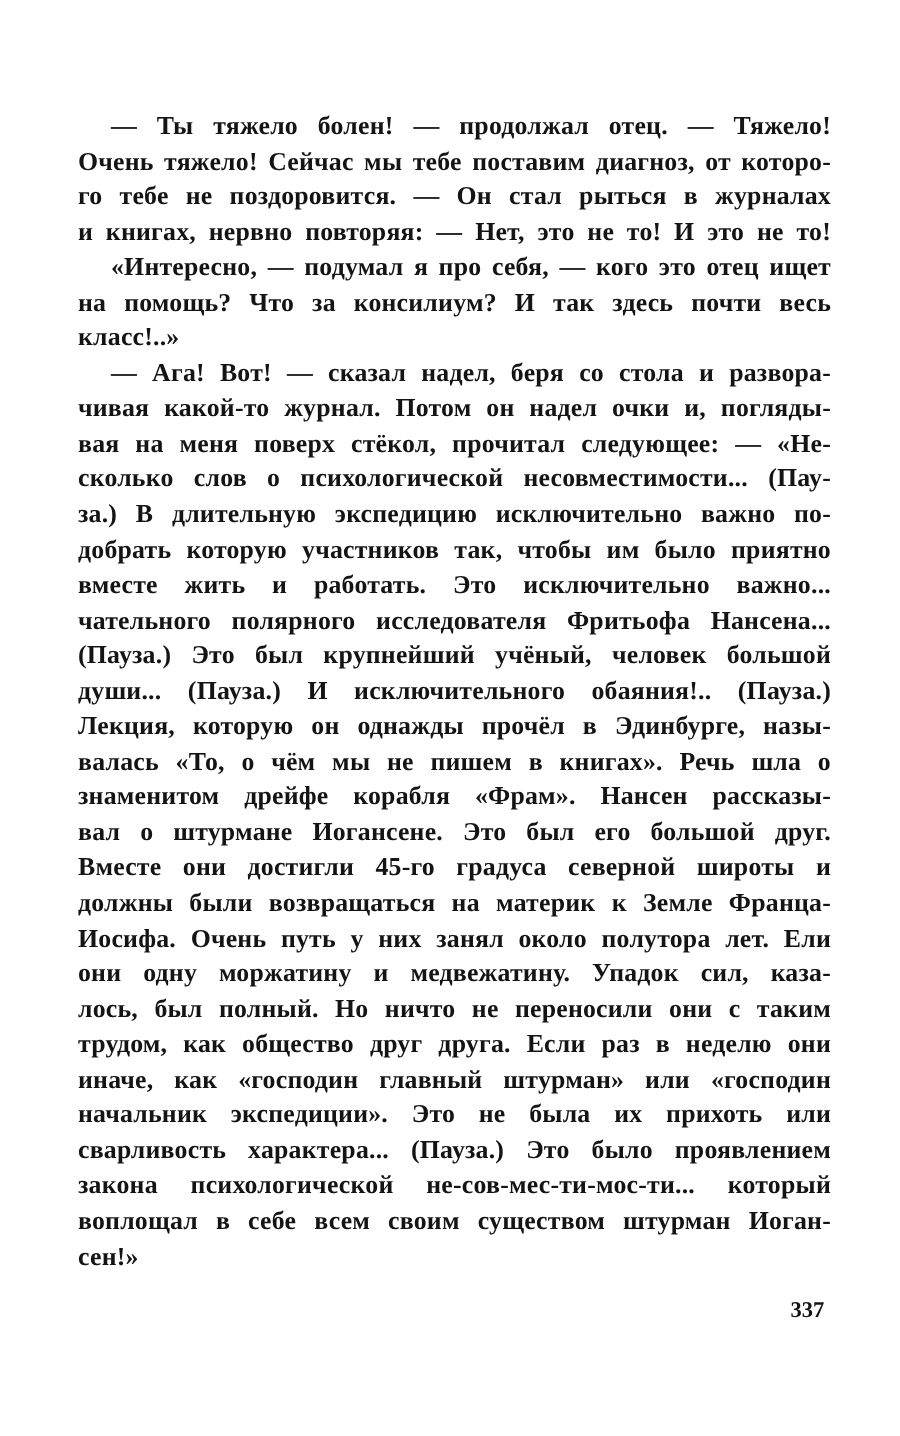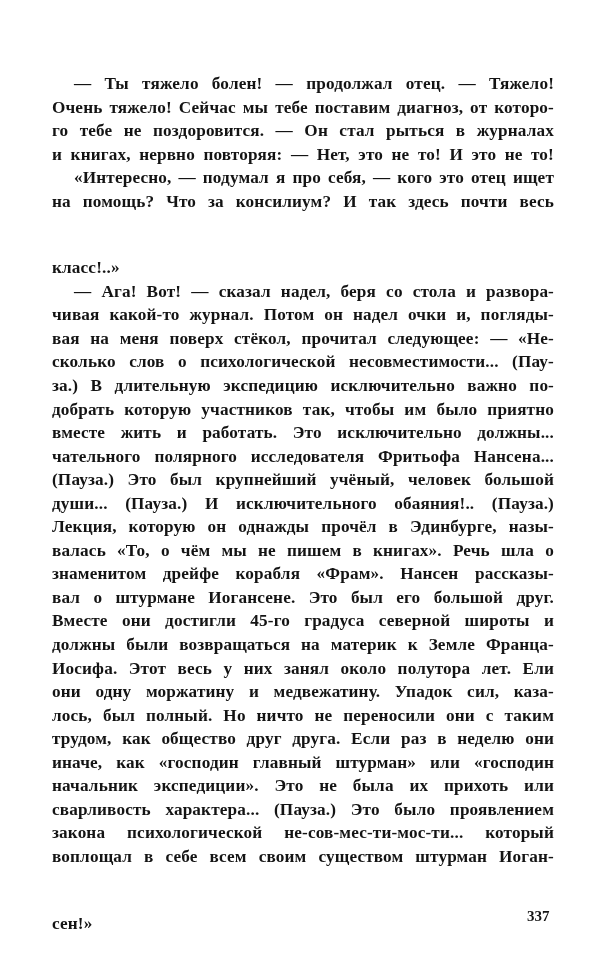--- a/index.html
+++ b/index.html
@@ -31,26 +31,25 @@
       white-space: nowrap;
       text-align: justify;
       text-align-last: justify;
       font-family: Liberation Serif, serif;
     }
     .line.indent {
       padding-left: 22px;
     }
     .line.last {
       text-align-last: left;
-      margin-top: 43px;
     }
     .page-number {
       position: absolute;
       left: 527px;
-      top: 908px;
+      top: 866px;
       font-family: "Liberation Serif", "DejaVu Serif", serif;
       font-weight: bold;
       font-size: 15px;
       color: #141414;
     }
   </style>
 </head>
 <body>
 
 <div class="page" id="page-text">
@@ -60,31 +59,31 @@
     <span class="line">и книгах, нервно повторяя: — Нет, это не то! И это не то!</span>
     <span class="line indent">«Интересно, — подумал я про себя, — кого это отец ищет</span>
     <span class="line">на помощь? Что за консилиум? И так здесь почти весь</span>
     <span class="line last">класс!..»</span>
     <span class="line indent">— Ага! Вот! — сказал надел, беря со стола и развора-</span>
     <span class="line">чивая какой-то журнал. Потом он надел очки и, погляды-</span>
     <span class="line">вая на меня поверх стёкол, прочитал следующее: — «Не-</span>
     <span class="line">сколько слов о психологической несовместимости... (Пау-</span>
     <span class="line">за.) В длительную экспедицию исключительно важно по-</span>
     <span class="line">добрать которую участников так, чтобы им было приятно</span>
-    <span class="line">вместе жить и работать. Это исключительно должны...</span>
+    <span class="line">вместе жить и работать. Это исключительно важно...</span>
     <span class="line">чательного полярного исследователя Фритьофа Нансена...</span>
     <span class="line">(Пауза.) Это был крупнейший учёный, человек большой</span>
     <span class="line">души... (Пауза.) И исключительного обаяния!.. (Пауза.)</span>
     <span class="line">Лекция, которую он однажды прочёл в Эдинбурге, назы-</span>
     <span class="line">валась «То, о чём мы не пишем в книгах». Речь шла о</span>
     <span class="line">знаменитом дрейфе корабля «Фрам». Нансен рассказы-</span>
     <span class="line">вал о штурмане Иогансене. Это был его большой друг.</span>
     <span class="line">Вместе они достигли 45-го градуса северной широты и</span>
     <span class="line">должны были возвращаться на материк к Земле Франца-</span>
-    <span class="line">Иосифа. Этот весь у них занял около полутора лет. Ели</span>
+    <span class="line">Иосифа. Очень путь у них занял около полутора лет. Ели</span>
     <span class="line">они одну моржатину и медвежатину. Упадок сил, каза-</span>
     <span class="line">лось, был полный. Но ничто не переносили они с таким</span>
     <span class="line">трудом, как общество друг друга. Если раз в неделю они</span>
     <span class="line">иначе, как «господин главный штурман» или «господин</span>
     <span class="line">начальник экспедиции». Это не была их прихоть или</span>
     <span class="line">сварливость характера... (Пауза.) Это было проявлением</span>
     <span class="line">закона психологической не-сов-мес-ти-мос-ти... который</span>
     <span class="line">воплощал в себе всем своим существом штурман Иоган-</span>
     <span class="line last">сен!»</span>
   </div>

